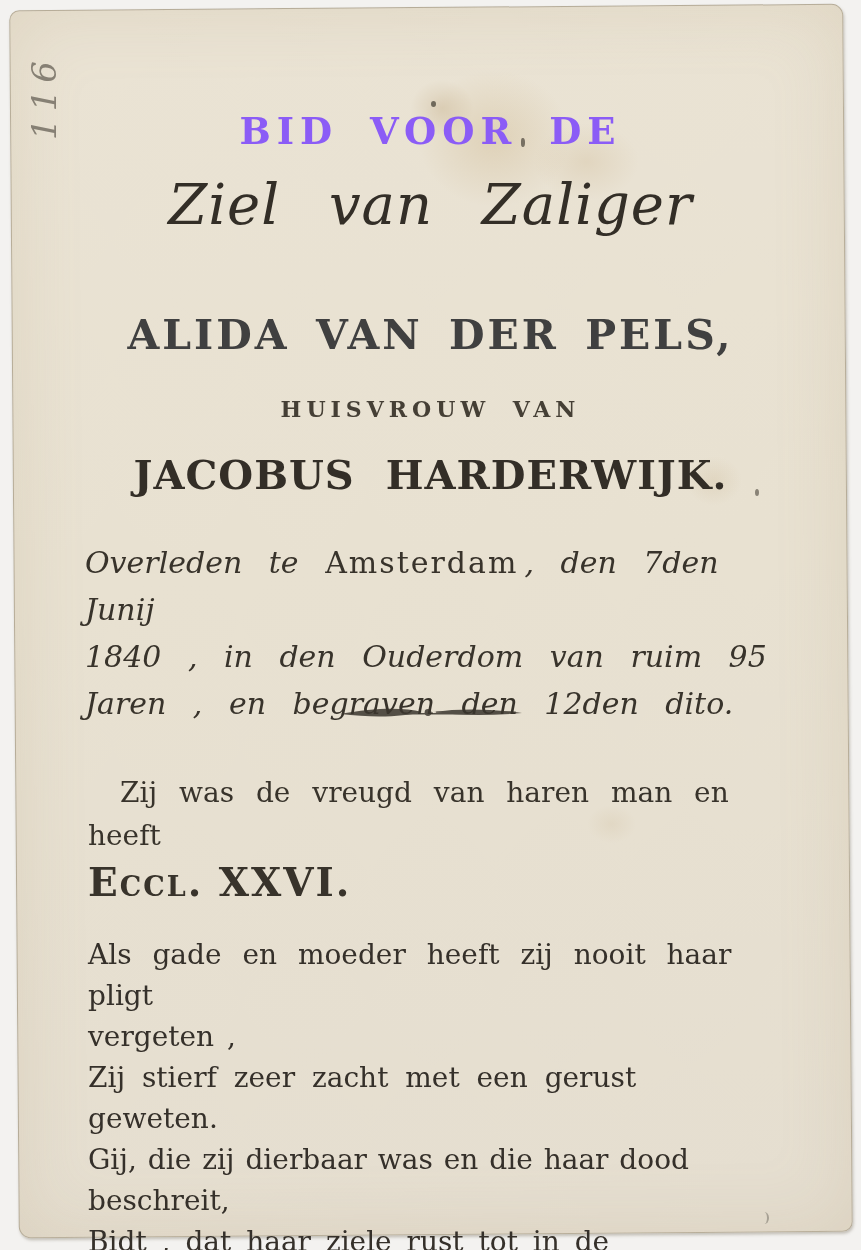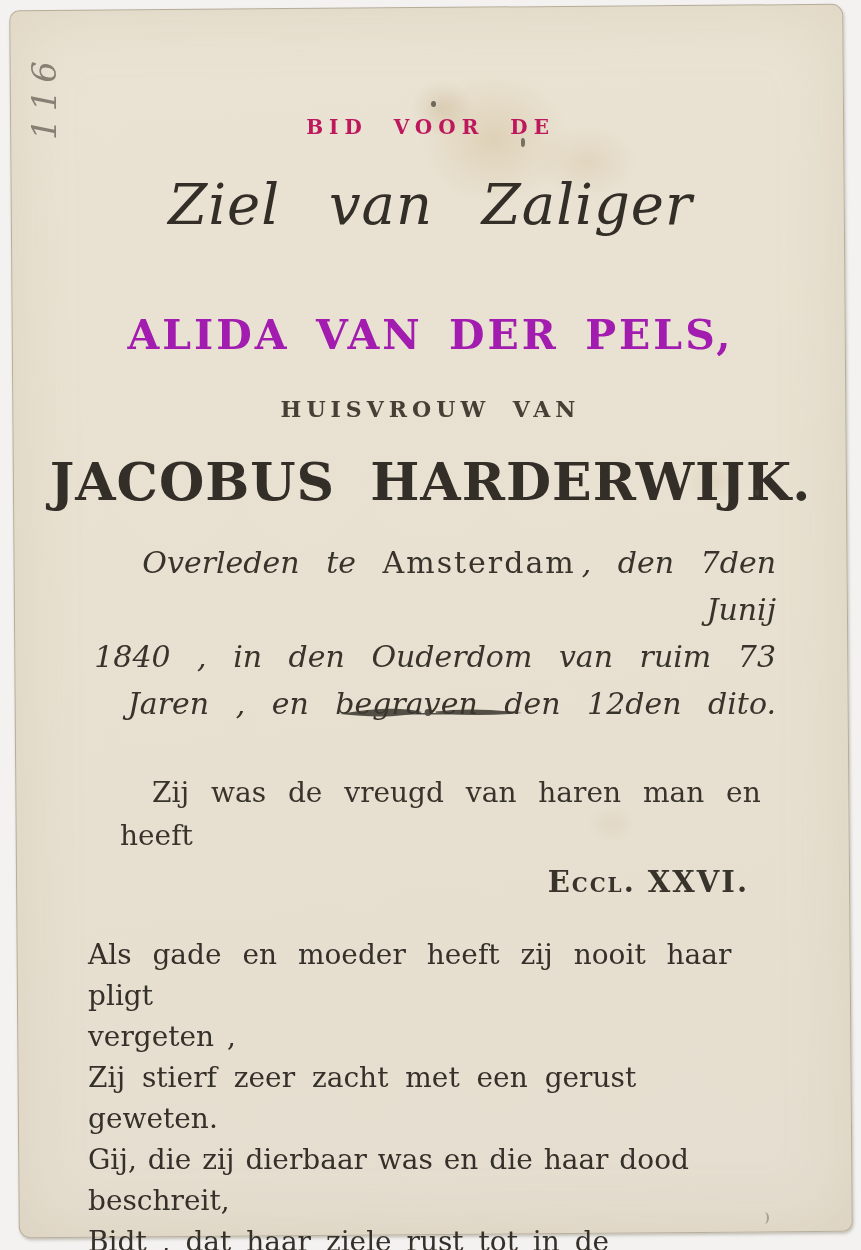--- a/index.html
+++ b/index.html
@@ -34,55 +34,55 @@
   .blk { position:absolute; left:0; right:0; text-align:center; }
 
   .pencil {
     position:absolute; left:24px; top:140px;
     transform:rotate(-90deg); transform-origin:left top;
     font-style:italic; font-size:34px; letter-spacing:7px;
     color:#6f695e; opacity:.8;
   }
 
   .heading {
-    top:115px; font-weight:bold; font-size:20px;
-    letter-spacing:6px; word-spacing:13px; color:#be185d;
+    top:109px; font-weight:bold; font-size:37px;
+    letter-spacing:6px; word-spacing:13px; color:#8b5cf6;
   }
   .script {
     top:172px; font-style:italic; font-weight:normal; font-size:56px;
     word-spacing:30px; letter-spacing:1px; color:#332e27;
   }
   .script .cap::first-letter { font-size:1.28em; }
   .name {
     top:311px; font-weight:bold; font-size:41px;
-    letter-spacing:3px; word-spacing:9px; color:#a21caf;
+    letter-spacing:3px; word-spacing:9px; color:#404040;
   }
   .relation {
     top:396px; font-weight:bold; font-size:22px;
     letter-spacing:5px; word-spacing:10px; color:#453f35;
   }
   .spouse {
-    top:451px; font-weight:bold; font-size:52px;
+    top:451px; font-weight:bold; font-size:40px;
     letter-spacing:1px; word-spacing:16px; color:#332e27;
   }
   .death {
-    top:539px; left:85px; right:85px; position:absolute; text-align:right;
+    top:539px; left:85px; right:85px; position:absolute; text-align:left;
     font-style:italic; font-size:30px; line-height:47px;
     word-spacing:17px; color:#38332b;
   }
   .death .place { font-style:normal; letter-spacing:2px; margin-right:6px; }
   .divider-wrap { top:703px; }
   .verse {
     position:absolute; top:771px; left:88px; right:88px; text-align:left;
-    font-size:28px; line-height:43px; color:#38332b;margin-left:32px;
+    font-size:28px; line-height:43px; color:#38332b;
   }
   .verse .l1 { text-indent:32px; word-spacing:13px; }
   .verse .l2 { word-spacing:6px; }
-  .verse .src { text-align:right; padding-right:24px; font-weight:bold;
-    font-variant:small-caps; font-size:29px; margin-top:4px; letter-spacing:2px; }
+  .verse .src { padding-right:24px; font-weight:bold;
+    font-variant:small-caps; font-size:39px; margin-top:4px; letter-spacing:2px; }
   .poem {
     position:absolute; top:934px; left:88px; right:80px; text-align:left;
     font-size:28px; line-height:41px; color:#35302a;
   }
   .poem .p0 { word-spacing:12px; }
   .poem .p1 { word-spacing:4px; }
   .poem .p2 { word-spacing:8px; }
   .poem .p3 { word-spacing:2px; }
   .poem .p4 { word-spacing:6px; }
 
@@ -123,21 +123,21 @@
 
     <div class="blk relation">HUISVROUW VAN</div>
 
     <div class="blk spouse">JACOBUS HARDERWIJK.</div>
 
     <div class="death">
       <div>
         <span>Overleden te</span>
         <span class="place">Amsterdam</span><span>, den 7den Junij</span>
       </div>
-      <div>1840 , in den Ouderdom van ruim 73</div>
+      <div>1840 , in den Ouderdom van ruim 95</div>
       <div>Jaren , en begraven den 12den dito.</div>
     </div>
 
     <div class="blk divider-wrap">
       <svg class="ornament" width="190" height="20" viewBox="0 0 190 20">
         <g fill="#3b362e" opacity="0.85">
           <path d="M4 11 C 38 5, 66 4, 86 9 C 66 14, 38 15, 4 11 Z"></path>
           <circle cx="92" cy="9.5" r="3.4"></circle>
           <path d="M98 9 C 124 5, 156 6, 186 10 C 156 12.5, 124 13, 98 9 Z"></path>
           <rect x="20" y="10" width="120" height="1.4" rx="0.7"></rect>

